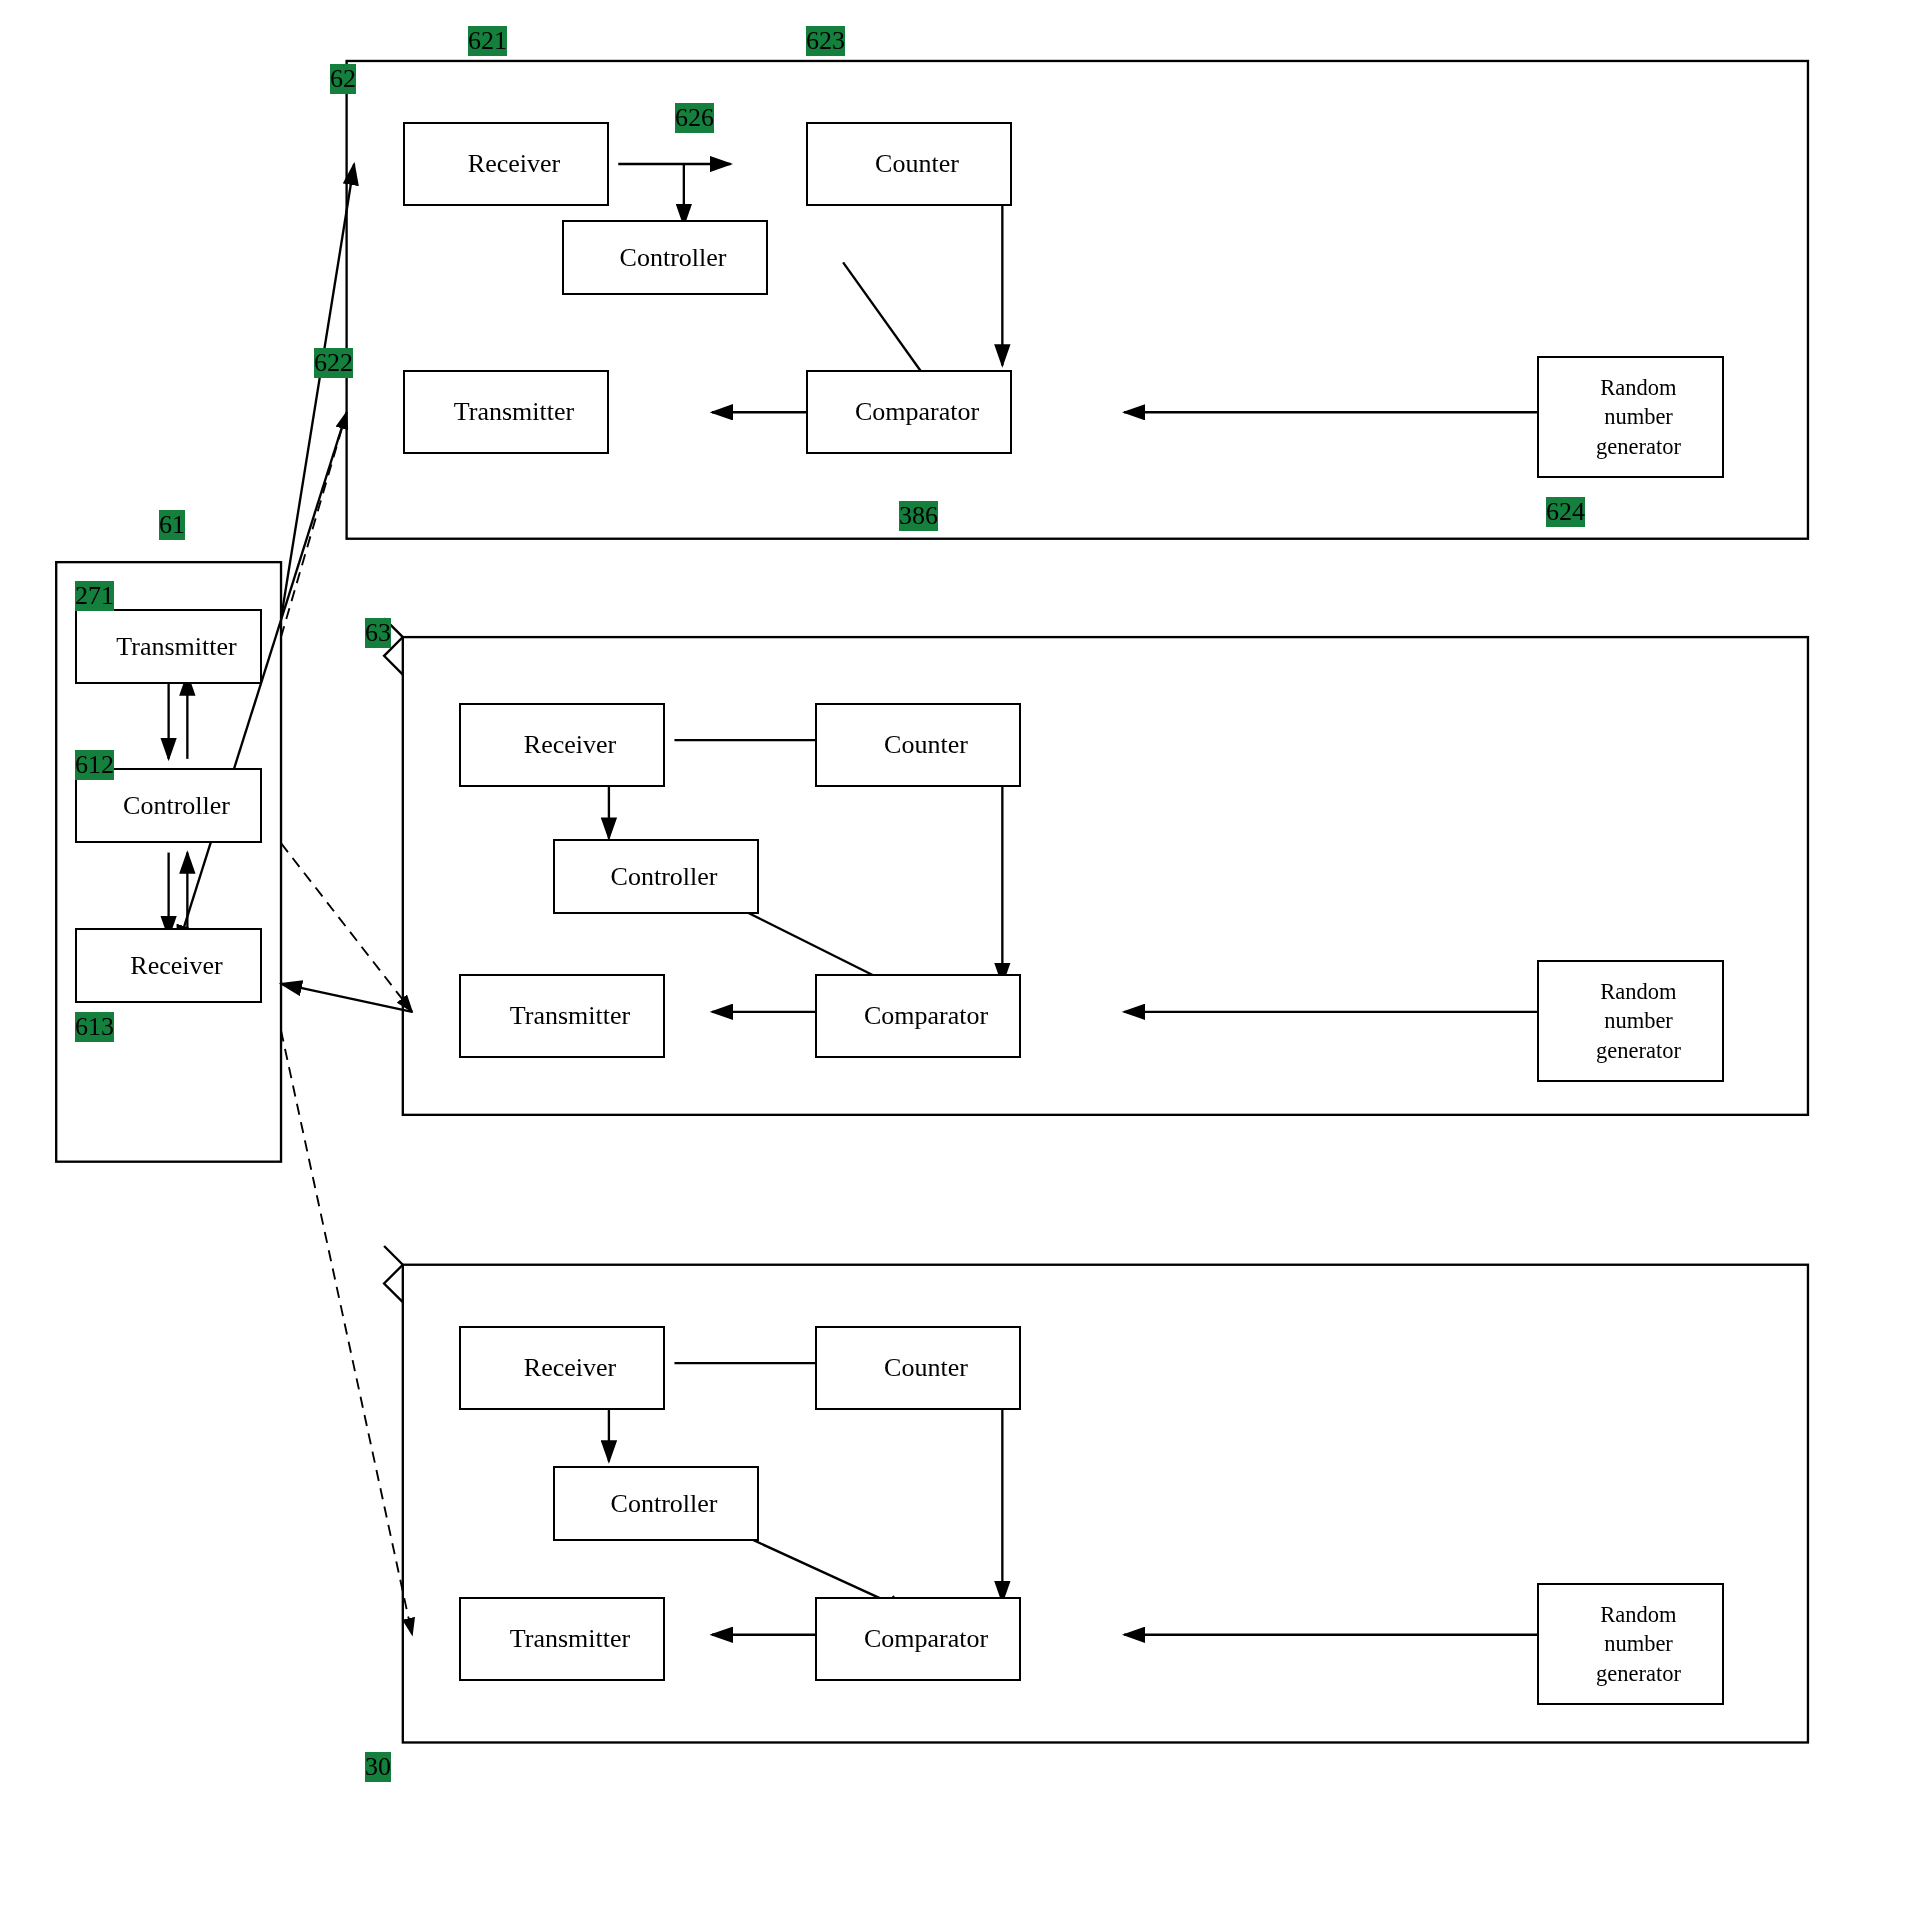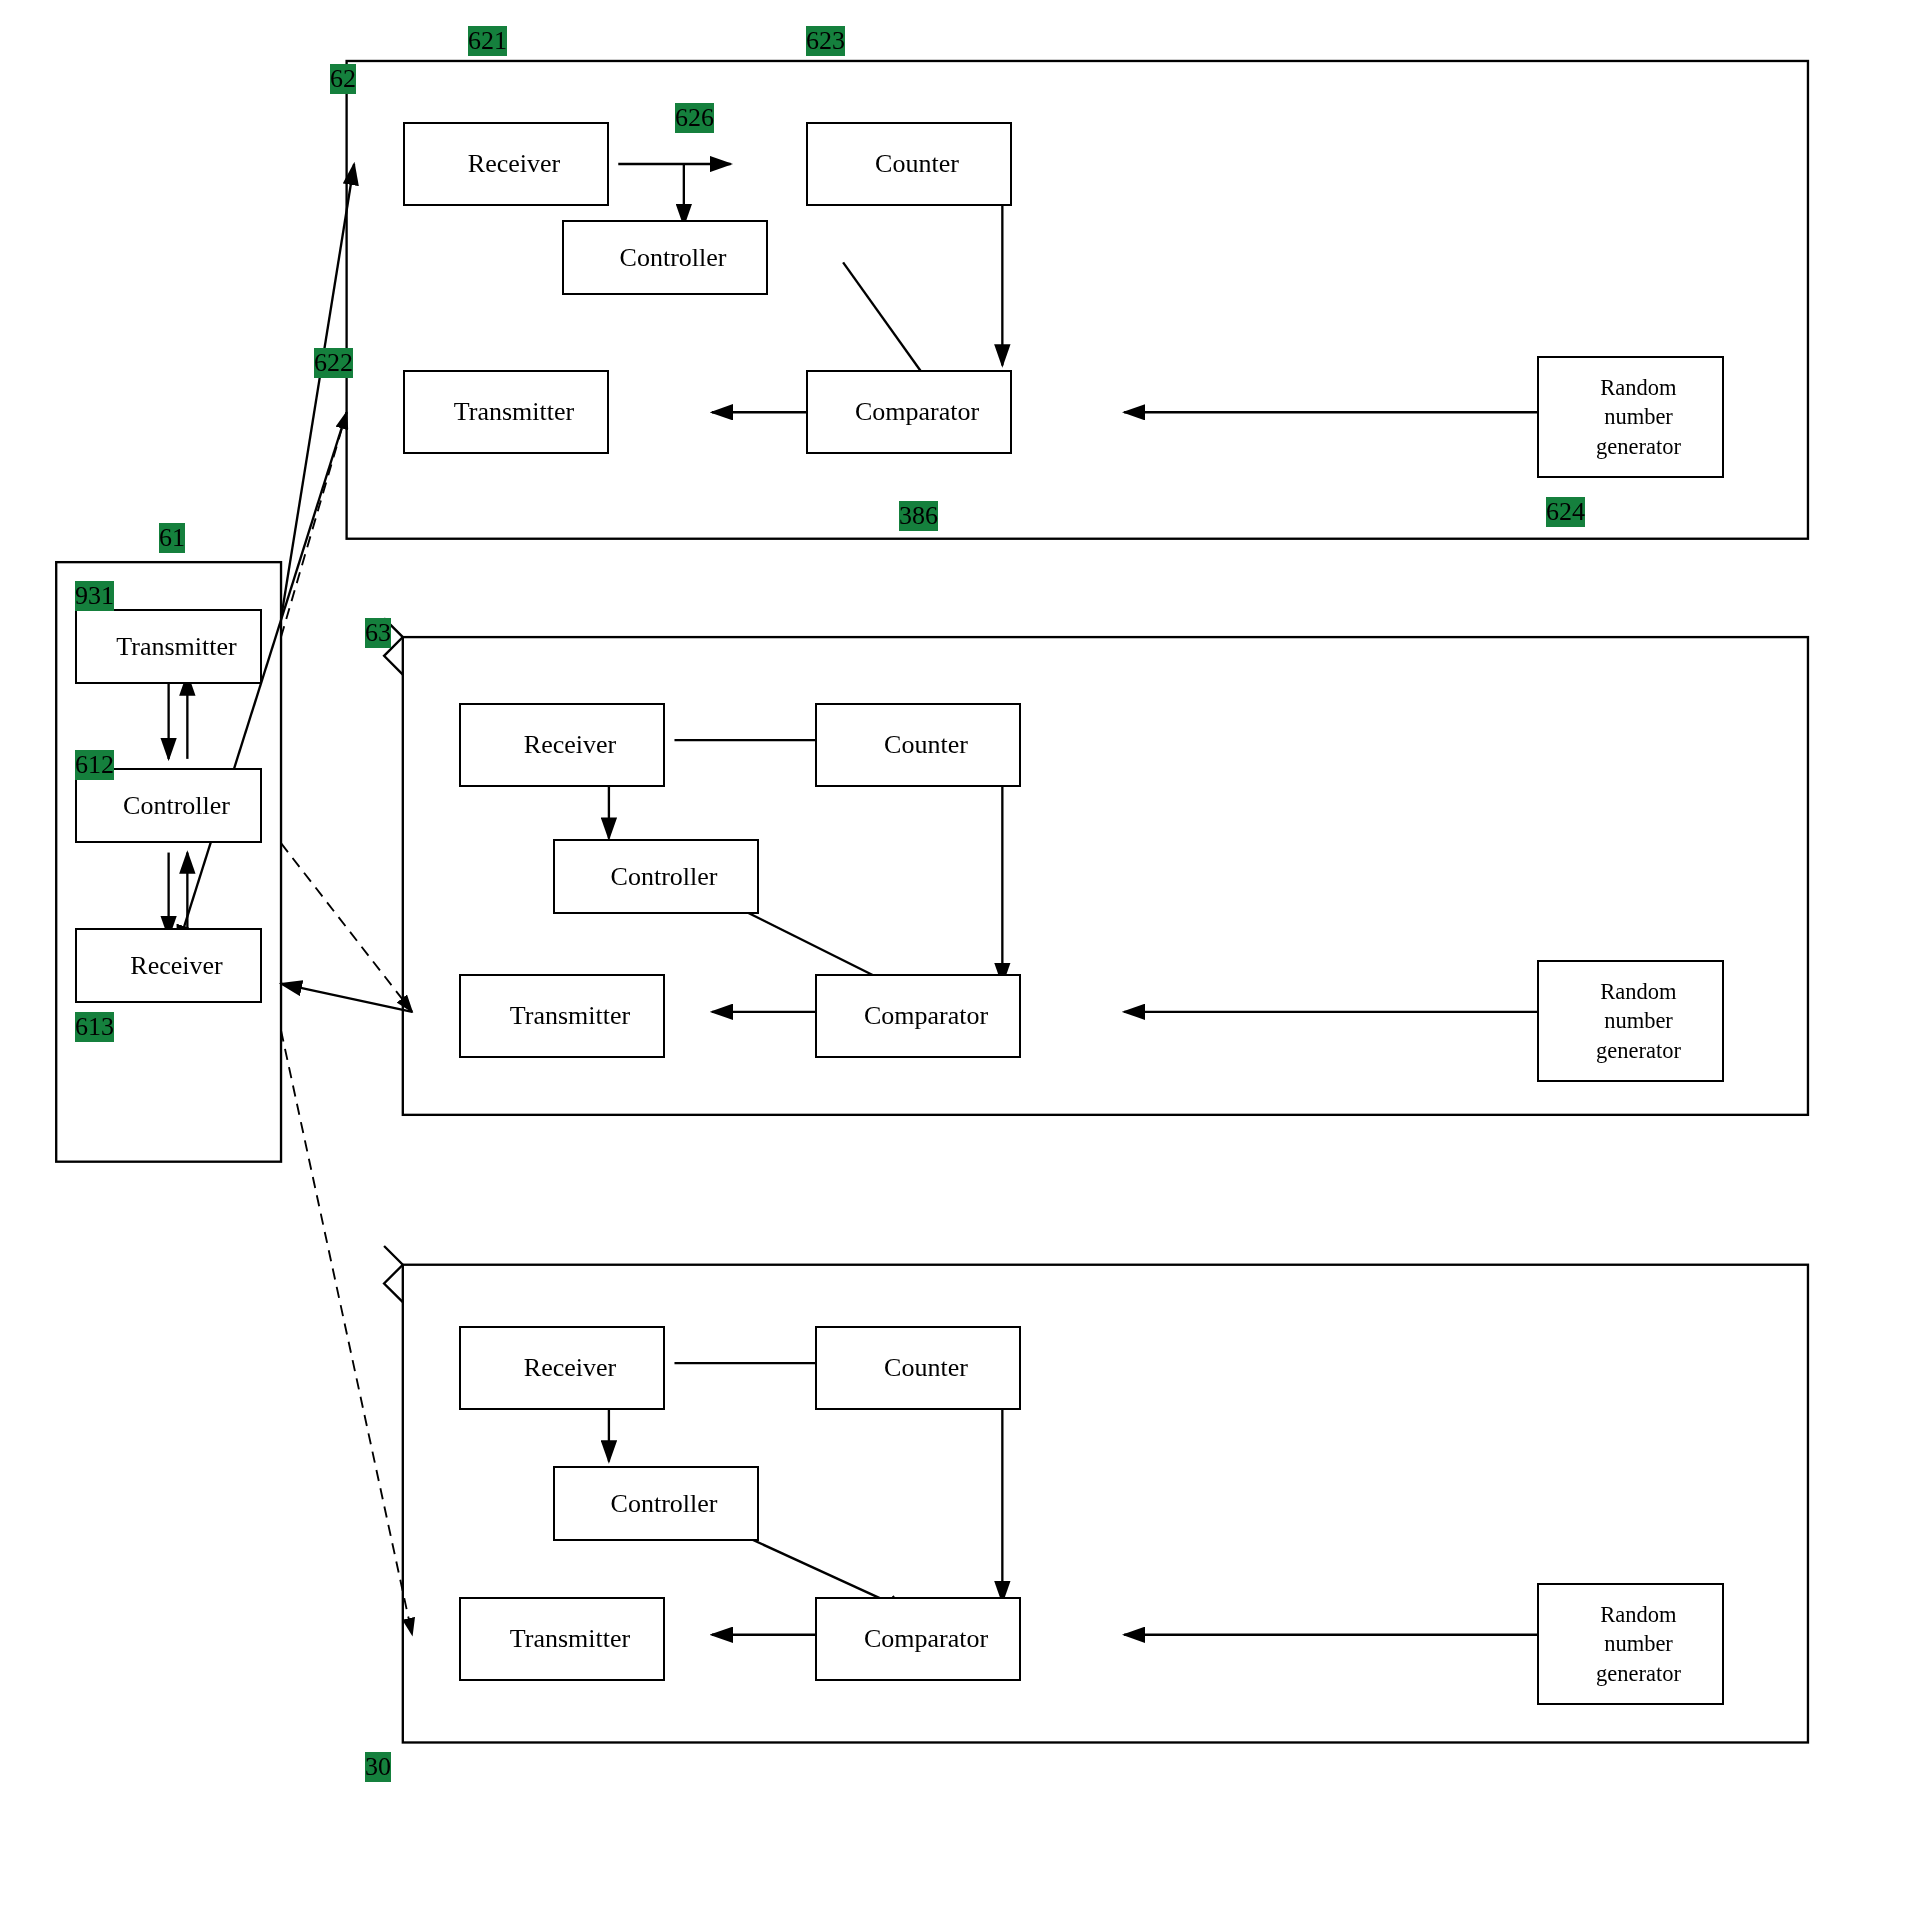--- a/index.html
+++ b/index.html
@@ -208,26 +208,26 @@
   <div class="block" style="left:815px; top:1597px; width:206px; height:84px;">
     <span>Comparator</span>
   </div>
 
   <div class="block" style="left:1537px; top:1583px; width:187px; height:122px; font-size:22.5px; white-space:pre-line; line-height:1.3;">
     <span>Random
 number
 generator</span>
   </div>
 
-  <div class="label" style="left:159px; top:523px;">
+  <div class="label" style="left:159px; top:510px;">
     <span>61</span>
   </div>
 
   <div class="label" style="left:75px; top:581px;">
-    <span>931</span>
+    <span>271</span>
   </div>
 
   <div class="label" style="left:75px; top:750px;">
     <span>612</span>
   </div>
 
   <div class="label" style="left:75px; top:1012px;">
     <span>613</span>
   </div>
 

